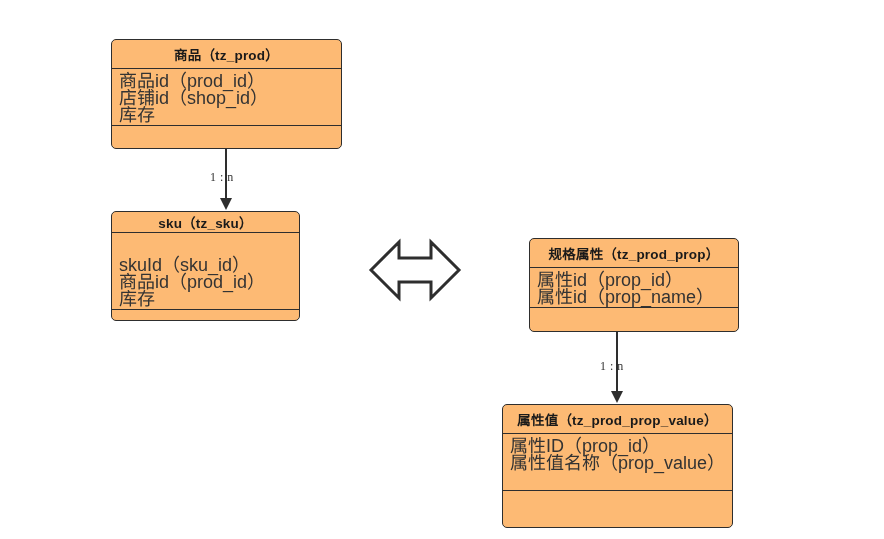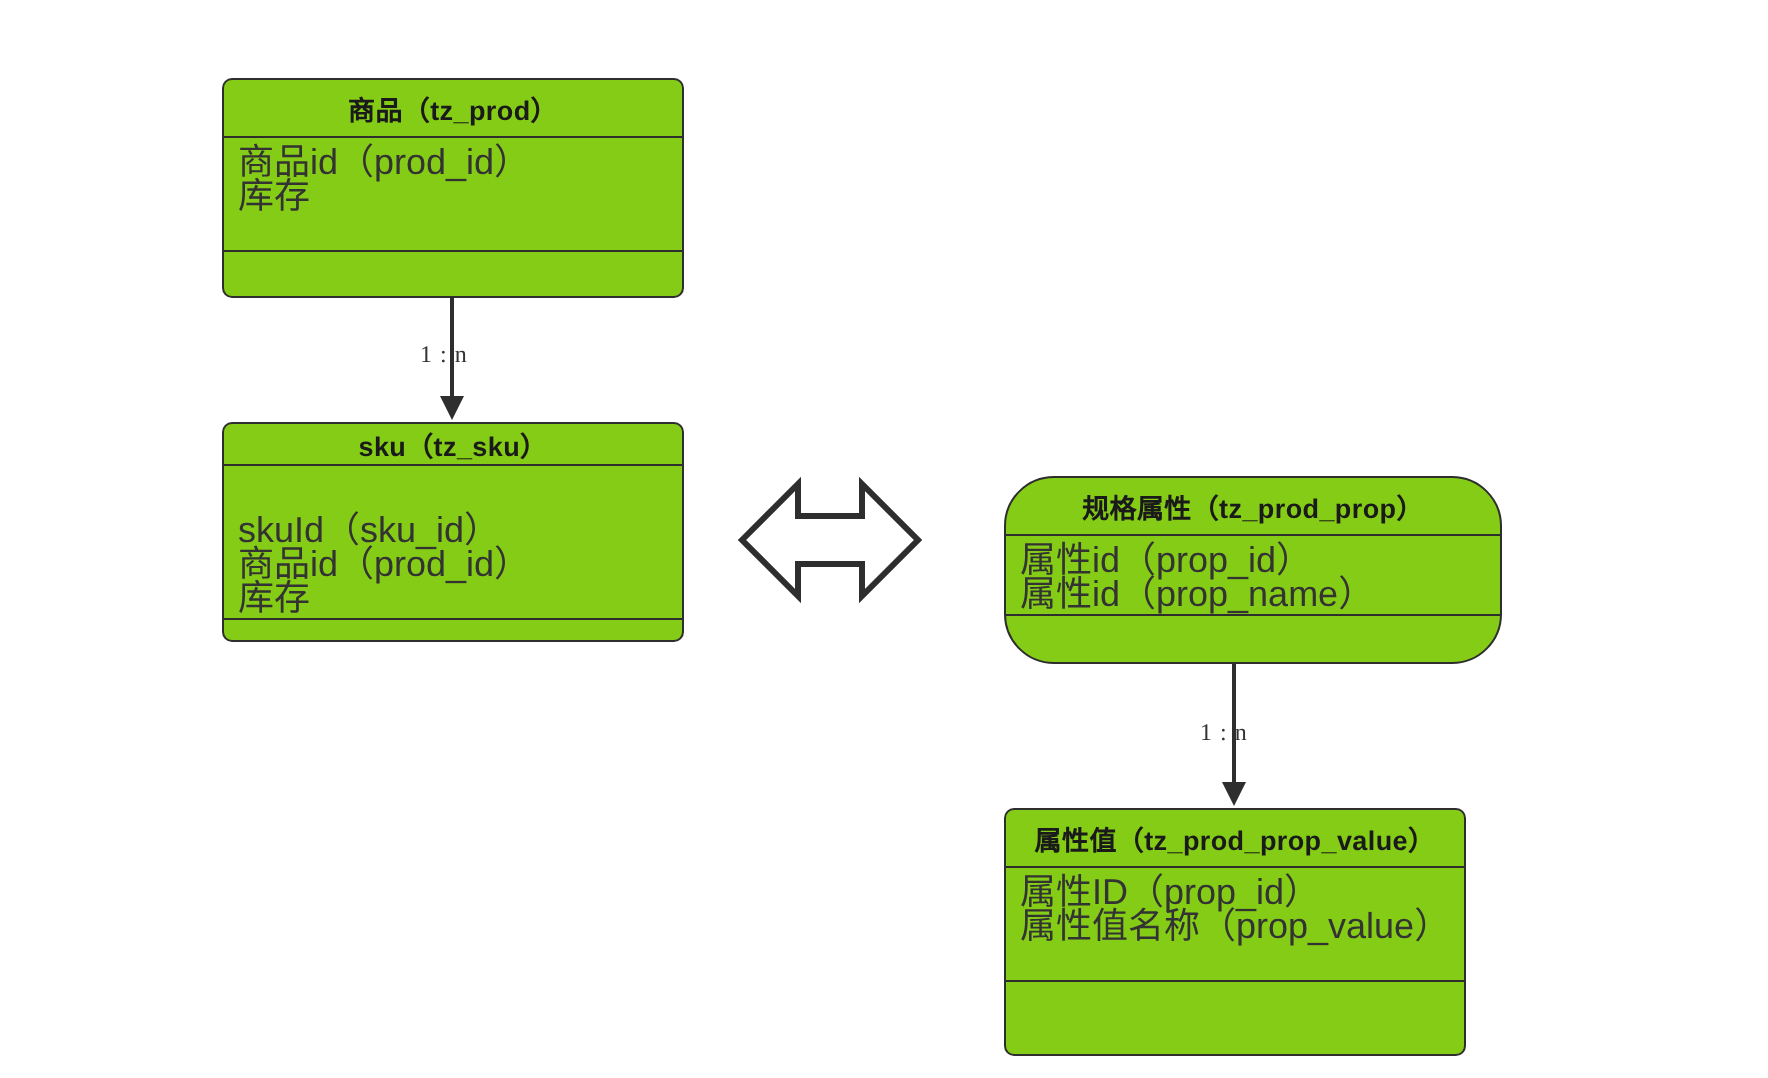--- a/index.html
+++ b/index.html
@@ -17,21 +17,21 @@
     width: 884px;
     height: 539px;
     background: #ffffff;
     overflow: hidden;
   }
 
   
   .entity {
     position: absolute;
     box-sizing: border-box;
-    background: #84cc16;
+    background: #fdba74;
     border: 1.8px solid #2e2e2e;
     border-radius: 5px;
     display: flex;
     flex-direction: column;
   }
   .entity-title {
     box-sizing: border-box;
     text-align: center;
     font-weight: bold;
     font-size: 13.5px;
@@ -95,48 +95,49 @@
 </style>
 </head>
 <body>
 
 <div id="canvas">
 
   <div class="entity" style="left:111px; top:39px; width:231px; height:110px;">
     <div class="entity-title" style="height:29px;">商品（tz_prod）</div>
     <div class="entity-attrs" style="height:57px;">
       <div class="attr-row">商品id（prod_id）</div>
+      <div class="attr-row">店铺id（shop_id）</div>
       <div class="attr-row">库存</div>
     </div>
     <div class="entity-methods"></div>
   </div>
 
   <div class="connector" style="left:225px; top:148px; width:14px; height:64px;">
     <div class="conn-line" style="height:52px;"></div>
     <div class="conn-arrow" style="left:-5.2px; top:50px;"></div>
     <div class="conn-label" style="left:-15px; top:22px;">1 : n</div>
   </div>
 
-  <div class="entity" style="left:111px; top:211px; width:231px; height:110px;">
+  <div class="entity" style="left:111px; top:211px; width:189px; height:110px;">
     <div class="entity-title" style="height:29px;">sku（tz_sku）</div>
     <div class="entity-attrs" style="height:57px;margin-top:20px;">
       <div class="attr-row">skuId（sku_id）</div>
       <div class="attr-row">商品id（prod_id）</div>
       <div class="attr-row">库存</div>
     </div>
     <div class="entity-methods"></div>
   </div>
 
   <div class="m2m" style="left:368px; top:236px; width:94px; height:68px;">
     <svg width="94" height="68" viewBox="0 0 94 68">
       <polygon points="3,34 31,6 31,22 63,22 63,6 91,34 63,62 63,46 31,46 31,62" fill="#ffffff" stroke="#2e2e2e" stroke-width="3" stroke-linejoin="miter" stroke-linecap="square"></polygon>
     </svg>
   </div>
 
-  <div class="entity" style="left:502px; top:238px; width:249px; height:94px;border-radius:25px;">
+  <div class="entity" style="left:529px; top:238px; width:210px; height:94px;">
     <div class="entity-title" style="height:29px;">规格属性（tz_prod_prop）</div>
     <div class="entity-attrs" style="height:40px;">
       <div class="attr-row">属性id（prop_id）</div>
       <div class="attr-row">属性id（prop_name）</div>
     </div>
     <div class="entity-methods"></div>
   </div>
 
   <div class="connector" style="left:616px; top:331px; width:14px; height:74px;">
     <div class="conn-line" style="height:62px;"></div>

